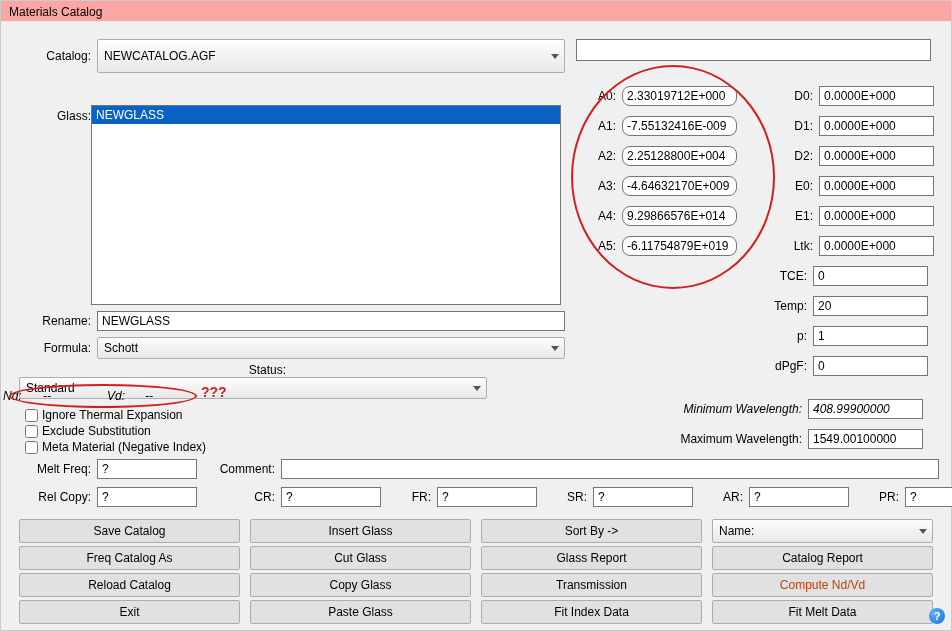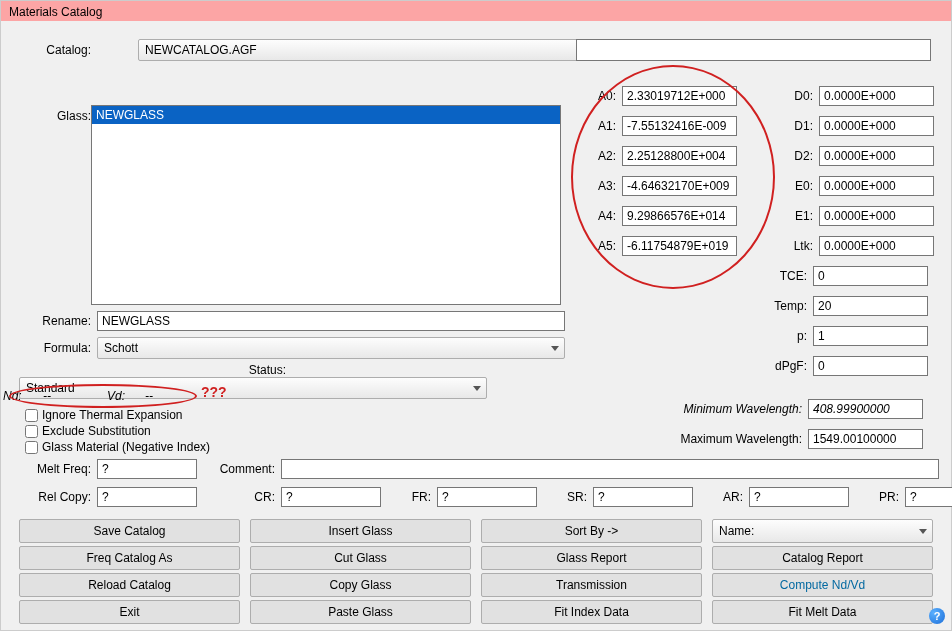--- a/index.html
+++ b/index.html
@@ -8,42 +8,42 @@
 .content{position:absolute;top:22px;left:0;right:0;bottom:0;}
 .row{display:flex;align-items:center;}
 .lbl{text-align:right;padding-right:6px;}
 select,input[type=text]{font:inherit;border:1px solid #767676;background:#fff;height:20px;padding:0 4px;box-sizing:border-box;}
 select{appearance:none;-webkit-appearance:none;background:linear-gradient(#fdfdfd,#e8e8e8);border:1px solid #adadad;border-radius:2px;padding:0 18px 0 6px;position:relative;}
 .select-wrap{position:relative;display:inline-block;}
 .select-wrap::after{content:"";position:absolute;right:6px;top:50%;margin-top:-2px;border-left:4px solid transparent;border-right:4px solid transparent;border-top:5px solid #555;pointer-events:none;}
 .listbox{background:#fff;border:1px solid #767676;overflow:auto;}
 .list-item{padding:2px 4px;background:#0a63c4;color:#fff;}
 .btn{font:inherit;background:#e1e1e1;border:1px solid #adadad;border-radius:2px;height:22px;display:flex;align-items:center;justify-content:center;cursor:default;}
-.btn.disabled{color:#0369a1;text-align:center;}
+.btn.disabled{color:#c2410c;text-align:center;}
 .checkbox-row{display:flex;align-items:center;gap:4px;line-height:16px;}
 .checkbox-row input{margin:0;}
 .coef-row{display:flex;align-items:center;height:30px;}
 .coef-lbl{width:40px;text-align:right;padding-right:6px;}
-.coef-in{width:115px;}
+.coef-in{width:115px;border-radius:8px;}
 .right-lbl{width:50px;text-align:right;padding-right:6px;}
 .right-in{width:115px;}
 .annot-ellipse{position:absolute;border:2px solid #d02020;border-radius:50%;pointer-events:none;}
 .annot-txt{position:absolute;color:#d02020;font-weight:bold;pointer-events:none;}
 .help-icon{position:absolute;right:6px;bottom:6px;width:16px;height:16px;border-radius:50%;background:radial-gradient(circle at 30% 30%,#5ab0ff,#1e6fd8);color:#fff;font-weight:bold;font-size:11px;display:flex;align-items:center;justify-content:center;}
 </style>
 </head>
 <body>
 
 <div class="window">
   <div class="title">Materials Catalog</div>
   <div class="content">
 
     <div class="row" style="position:absolute;left:18px;top:16px;">
       <div class="lbl" style="width:72px;">Catalog:</div>
-      <span class="select-wrap"><select style="width:468px;height:22px;text-align:left;margin-left:41px;"><option>NEWCATALOG.AGF</option></select></span>
+      <span class="select-wrap"><select style="width:468px;height:34px;text-align:left;"><option>NEWCATALOG.AGF</option></select></span>
     </div>
     <input type="text" style="position: absolute; left: 575px; top: 16px; width: 355px; height: 22px;" value="">
 
     <div class="lbl" style="position:absolute;left:18px;top:86px;width:72px;">Glass:</div>
     <div class="listbox" style="position:absolute;left:90px;top:82px;width:468px;height:198px;">
       <div class="list-item">NEWGLASS</div>
     </div>
 
     <div class="row" style="position:absolute;left:18px;top:288px;">
       <div class="lbl" style="width:72px;">Rename:</div>
@@ -69,21 +69,21 @@
       <label class="checkbox-row">
           <input type="checkbox" style="">
           <span>Ignore Thermal Expansion</span>
         </label>
       <label class="checkbox-row">
           <input type="checkbox" style="">
           <span>Exclude Substitution</span>
         </label>
       <label class="checkbox-row">
           <input type="checkbox" style="">
-          <span>Glass Material (Negative Index)</span>
+          <span>Meta Material (Negative Index)</span>
         </label>
     </div>
 
     <div class="row" style="position:absolute;left:18px;top:436px;">
       <div class="lbl" style="width:72px;">Melt Freq:</div>
       <input type="text" style="width: 100px;" value="?">
       <div class="lbl" style="width:78px;">Comment:</div>
       <input type="text" style="width: 658px;" value="">
     </div>
 

